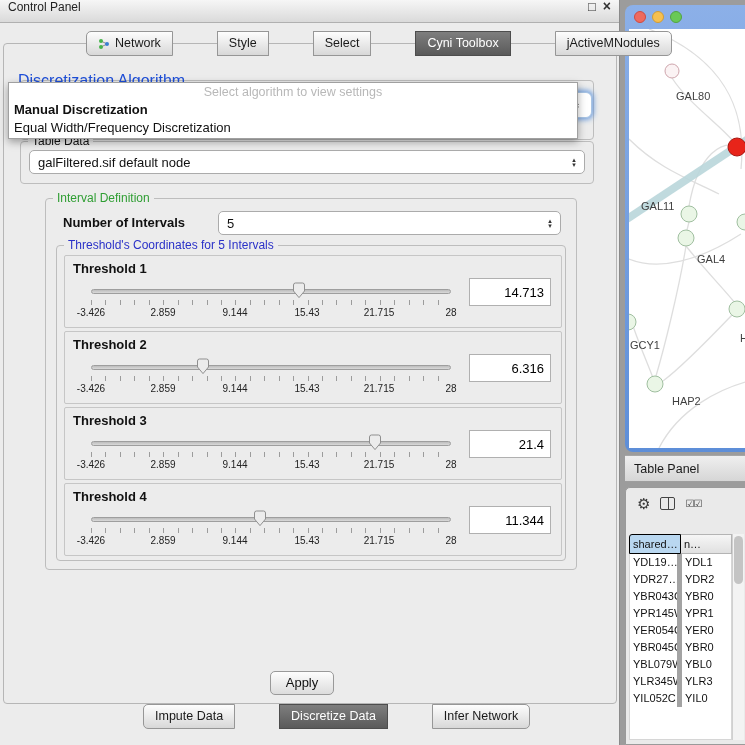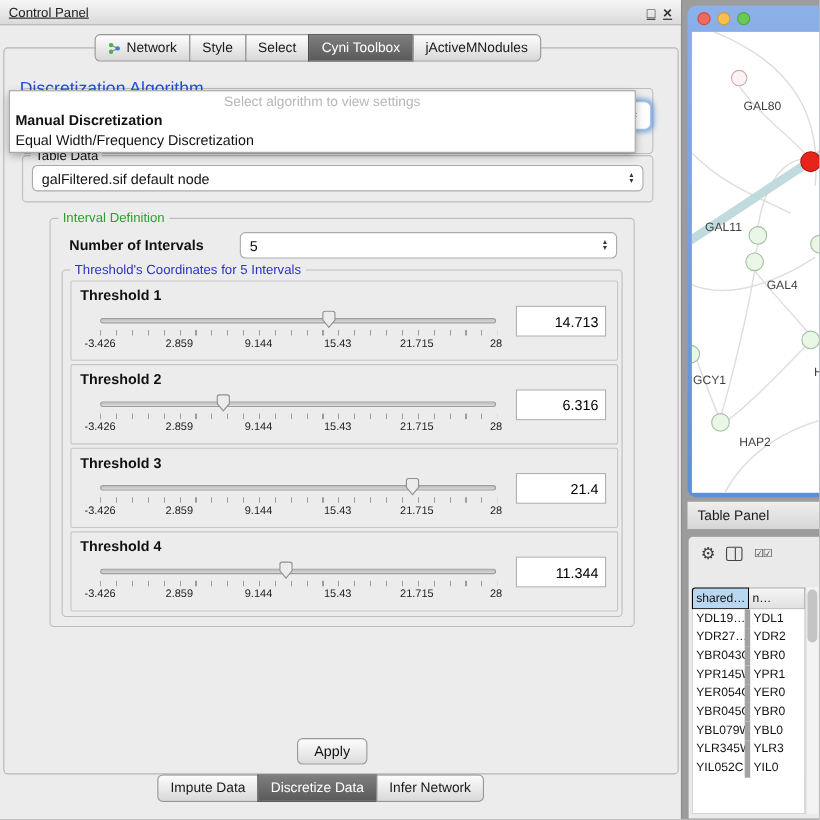--- a/index.html
+++ b/index.html
@@ -1,28 +1,28 @@
 <!DOCTYPE html>
 <html><head>
 <meta charset="utf-8">
 <style>
   html,body{margin:0;padding:0;}
   body{font-family:"Liberation Sans",sans-serif;background:#9c9c9c;}
   .desktop{position:relative;width:745px;height:745px;background:#9c9c9c;overflow:hidden;font-size:13px;color:#111;}
 
   
   .cp{position:absolute;left:0;top:0;width:620px;height:745px;background:#ececec;border-right:1px solid #8a8a8a;box-sizing:border-box;}
-  .cp-titlebar{height:22px;background:linear-gradient(#f6f6f6,#dadada);border-bottom:1px solid #b0b0b0;display:flex;align-items:center;padding:0 8px;font-size:12px;color:#222;text-decoration:underline;}
+  .cp-titlebar{height:22px;background:linear-gradient(#f6f6f6,#dadada);border-bottom:1px solid #b0b0b0;display:flex;align-items:flex-start;padding:0 8px;font-size:12px;color:#222;}
   .winbtns{margin-left:auto;display:flex;gap:7px;align-items:center;color:#333;}
   .winbtn{font-size:13px;line-height:13px;cursor:default;}
   .winbtn.x{font-weight:bold;font-size:14px;}
 
   .content-frame{position:absolute;left:3px;top:43px;width:612px;height:659px;border:1px solid #b6b6b6;border-radius:4px;background:#ececec;}
 
-  .tabstrip{position:absolute;display:flex;font-size:12.5px;z-index:10;}
+  .tabstrip{position:absolute;display:flex;font-size:12.5px;z-index:10;gap:45px;}
   .top-tabs{left:86px;top:31px;}
   .bottom-tabs{left:143px;top:704px;}
   .tab{height:23px;line-height:23px;padding:0 11px;background:linear-gradient(#fdfdfd,#d8d8d8);border:1px solid #969696;margin-left:-1px;color:#1a1a1a;display:flex;align-items:center;gap:5px;white-space:nowrap;}
   .tab.first{border-radius:5px 0 0 5px;margin-left:0;}
   .tab.last{border-radius:0 5px 5px 0;}
   .tab.sel{background:linear-gradient(#7e7e7e,#5a5a5a);color:#fff;border-color:#4d4d4d;}
 
   .group{position:absolute;border:1px solid #bdbdbd;border-radius:4px;}
   .group-title{position:absolute;top:-8px;left:7px;background:#ececec;padding:0 4px;font-size:12px;color:#111;white-space:nowrap;}
   .gt-green{color:#2f9e33;}

